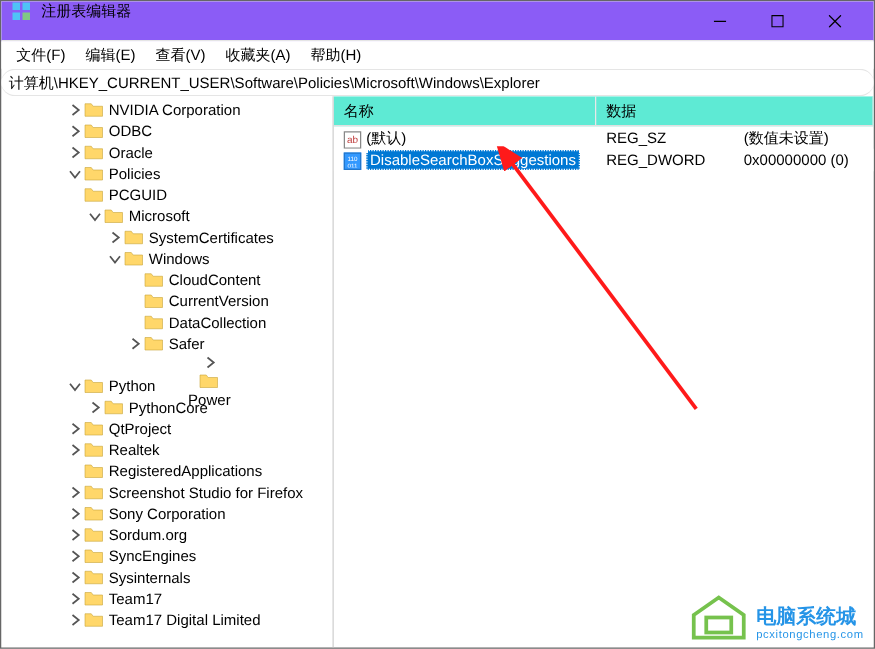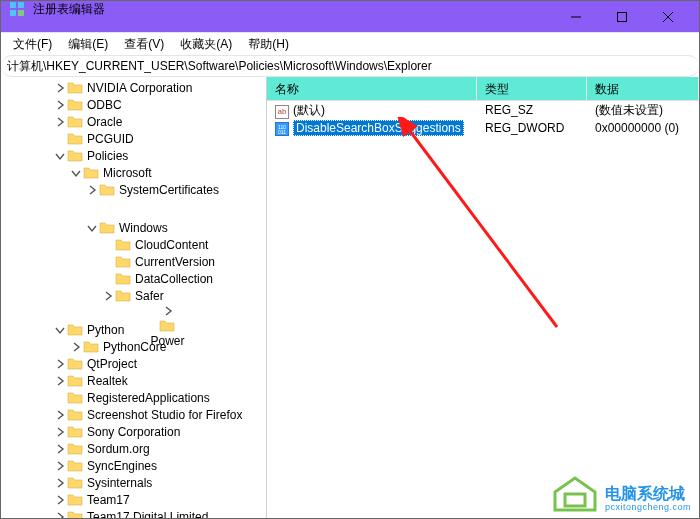--- a/index.html
+++ b/index.html
@@ -260,60 +260,60 @@
           <svg width="10" height="10" viewBox="0 0 10 10">
             <path d="M3 1 L8 5 L3 9" fill="none" stroke="#555" stroke-width="1.4"></path>
           </svg>
         </span>
         <span class="tree-folder"><svg viewBox="0 0 16 16" width="16" height="16">
             <path d="M1 3 h5 l1.5 2 H15 v8 H1 z" fill="#ffd76a" stroke="#caa63e" stroke-width="0.5"></path>
           </svg></span>
         <span class="tree-label">Oracle</span>
       </div>
       <div class="tree-row" style="padding-left: 48px;">
+        <span class="tree-twisty">
+          <svg width="10" height="10" viewBox="0 0 10 10">
+            <path d="M1 3 L5 8 L9 3" fill="none" stroke="#555" stroke-width="1.4"></path>
+          </svg>
+        </span>
+        <span class="tree-folder"><svg viewBox="0 0 16 16" width="16" height="16">
+            <path d="M1 3 h5 l1.5 2 H15 v8 H1 z" fill="#ffd76a" stroke="#caa63e" stroke-width="0.5"></path>
+          </svg></span>
+        <span class="tree-label">Policies</span>
+      </div>
+      <div class="tree-row" style="padding-left: 48px;">
         <span class="tree-twisty"></span>
         <span class="tree-folder"><svg viewBox="0 0 16 16" width="16" height="16">
             <path d="M1 3 h5 l1.5 2 H15 v8 H1 z" fill="#ffd76a" stroke="#caa63e" stroke-width="0.5"></path>
           </svg></span>
         <span class="tree-label">PCGUID</span>
       </div>
-      <div class="tree-row" style="padding-left: 48px;">
+      <div class="tree-row" style="padding-left: 64px;">
         <span class="tree-twisty">
           <svg width="10" height="10" viewBox="0 0 10 10">
             <path d="M1 3 L5 8 L9 3" fill="none" stroke="#555" stroke-width="1.4"></path>
           </svg>
         </span>
         <span class="tree-folder"><svg viewBox="0 0 16 16" width="16" height="16">
             <path d="M1 3 h5 l1.5 2 H15 v8 H1 z" fill="#ffd76a" stroke="#caa63e" stroke-width="0.5"></path>
           </svg></span>
-        <span class="tree-label">Policies</span>
-      </div>
-      <div class="tree-row" style="padding-left: 64px;">
-        <span class="tree-twisty">
-          <svg width="10" height="10" viewBox="0 0 10 10">
-            <path d="M1 3 L5 8 L9 3" fill="none" stroke="#555" stroke-width="1.4"></path>
-          </svg>
-        </span>
-        <span class="tree-folder"><svg viewBox="0 0 16 16" width="16" height="16">
-            <path d="M1 3 h5 l1.5 2 H15 v8 H1 z" fill="#ffd76a" stroke="#caa63e" stroke-width="0.5"></path>
-          </svg></span>
         <span class="tree-label">Microsoft</span>
       </div>
       <div class="tree-row" style="padding-left: 80px;">
         <span class="tree-twisty">
           <svg width="10" height="10" viewBox="0 0 10 10">
             <path d="M3 1 L8 5 L3 9" fill="none" stroke="#555" stroke-width="1.4"></path>
           </svg>
         </span>
         <span class="tree-folder"><svg viewBox="0 0 16 16" width="16" height="16">
             <path d="M1 3 h5 l1.5 2 H15 v8 H1 z" fill="#ffd76a" stroke="#caa63e" stroke-width="0.5"></path>
           </svg></span>
         <span class="tree-label">SystemCertificates</span>
       </div>
-      <div class="tree-row" style="padding-left: 80px; margin-top: 21px;">
+      <div class="tree-row" style="padding-left: 80px;">
         <span class="tree-twisty">
           <svg width="10" height="10" viewBox="0 0 10 10">
             <path d="M1 3 L5 8 L9 3" fill="none" stroke="#555" stroke-width="1.4"></path>
           </svg>
         </span>
         <span class="tree-folder"><svg viewBox="0 0 16 16" width="16" height="16">
             <path d="M1 3 h5 l1.5 2 H15 v8 H1 z" fill="#ffd76a" stroke="#caa63e" stroke-width="0.5"></path>
           </svg></span>
         <span class="tree-label">Windows</span>
       </div>
@@ -486,21 +486,20 @@
         <span class="tree-folder"><svg viewBox="0 0 16 16" width="16" height="16">
             <path d="M1 3 h5 l1.5 2 H15 v8 H1 z" fill="#ffd76a" stroke="#caa63e" stroke-width="0.5"></path>
           </svg></span>
         <span class="tree-label">Team17 Digital Limited</span>
       </div>
     </div>
 
   <div class="list-pane">
     <div class="list-header">
       <div class="col col-name">名称</div>
-      <div class="col col-type">类型</div>
       <div class="col col-data">数据</div>
     </div>
     <div id="list-body">
         <div class="list-row">
           <div class="list-cell col-name">
             <span class="value-icon reg-sz">ab</span>
             <span class="value-label">(默认)</span>
           </div>
           <div class="list-cell col-type">REG_SZ</div>
           <div class="list-cell col-data">(数值未设置)</div>

